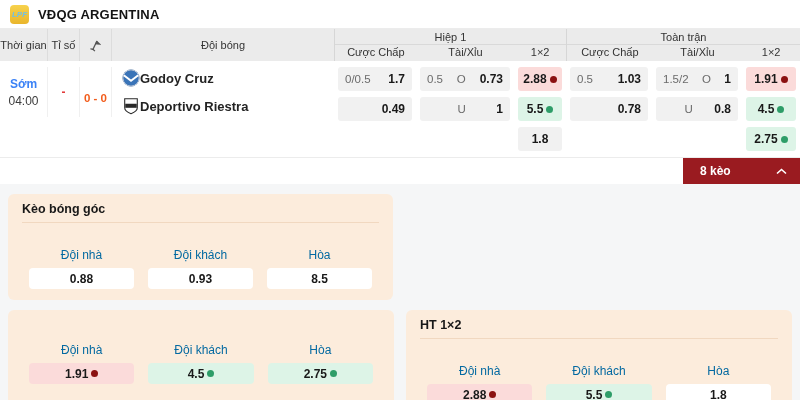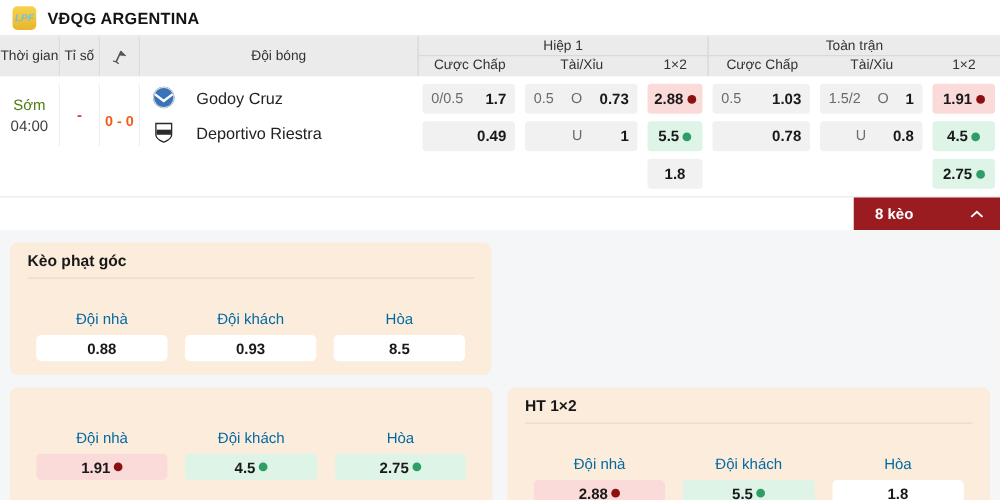--- a/index.html
+++ b/index.html
@@ -25,26 +25,26 @@
   .hgroup-sub { display: flex; height: 16px; line-height: 15px; }
   .sub { text-align: center; }
   .h1 .sub-hdp { width: 82px; } .h1 .sub-ou { width: 98px; } .h1 .sub-x12 { width: 52px; }
   .ft .sub-hdp { width: 86px; } .ft .sub-ou { width: 90px; } .ft .sub-x12 { width: 58px; }
 
   
   .match-row { display: flex; padding-top: 6px; }
   .info-col { display: flex; flex-direction: column; align-items: center; justify-content: center;
               height: 50px; border-right: 1px solid #f0f0f0; font-size: 12px; }
   .col-time { width: 48px; } .col-score { width: 32px; } .col-corner { width: 32px; }
-  .time-label { font-weight: normal; color: #4d7c0f; margin-bottom: 3px; }
+  .time-label { font-weight: bold; color: #3b82f6; margin-bottom: 3px; }
   .time-value { color: #3c3c3c; }
   .score-dash { color: #e23b3b; font-weight: bold; }
   .corner-score { color: #f25c1b; font-weight: bold; font-size: 11.5px; white-space: nowrap; margin-top: 12px; }
   .col-teams { width: 222px; padding-left: 10px; }
-  .team-row { display: flex; align-items: center; gap: 17px; height: 22px; margin-bottom: 6px; font-size: 13px; color: #232323; }
+  .team-row { display: flex; align-items: center; gap: 0; height: 22px; margin-bottom: 6px; font-size: 13px; color: #232323; font-weight: bold; }
   .team-logo { width: 18px; height: 18px; flex: 0 0 auto; }
 
   .odds-col { display: flex; flex-direction: column; }
   .oc-hdp1 { width: 82px; } .oc-ou1 { width: 98px; } .oc-x121 { width: 52px; }
   .oc-hdp2 { width: 86px; } .oc-ou2 { width: 90px; } .oc-x122 { width: 58px; }
   .cell { height: 22px; margin: 0 4px 6px 4px; border-radius: 3px; background: #f1f1f1;
           display: flex; align-items: center; padding: 12px 7px; font-size: 12px; cursor: pointer; }
   .cell.spread { justify-content: space-between; }
   .cell .line, .cell .side { color: #6b6b6b; font-size: 11.5px; }
   .cell .odds { color: #191919; font-weight: bold; }
@@ -224,21 +224,21 @@
       <svg width="11" height="7" viewBox="0 0 11 7">
         <polyline points="1,5.5 5.5,1.5 10,5.5" fill="none" stroke="#fff" stroke-width="1.6"></polyline>
       </svg>
     </div>
   </div>
 </div>
 
 <div class="sections">
 
   <div class="section" style="width:385px">
-    <div class="section-title">Kèo phạt góc</div>
+    <div class="section-title">Kèo bóng góc</div>
     <div class="cols3">
       <div class="c3">
         <div class="c3-head">Đội nhà</div>
         <div class="vcell">
             <span>0.88</span>
           </div>
       </div>
       <div class="c3">
         <div class="c3-head">Đội khách</div>
         <div class="vcell">

